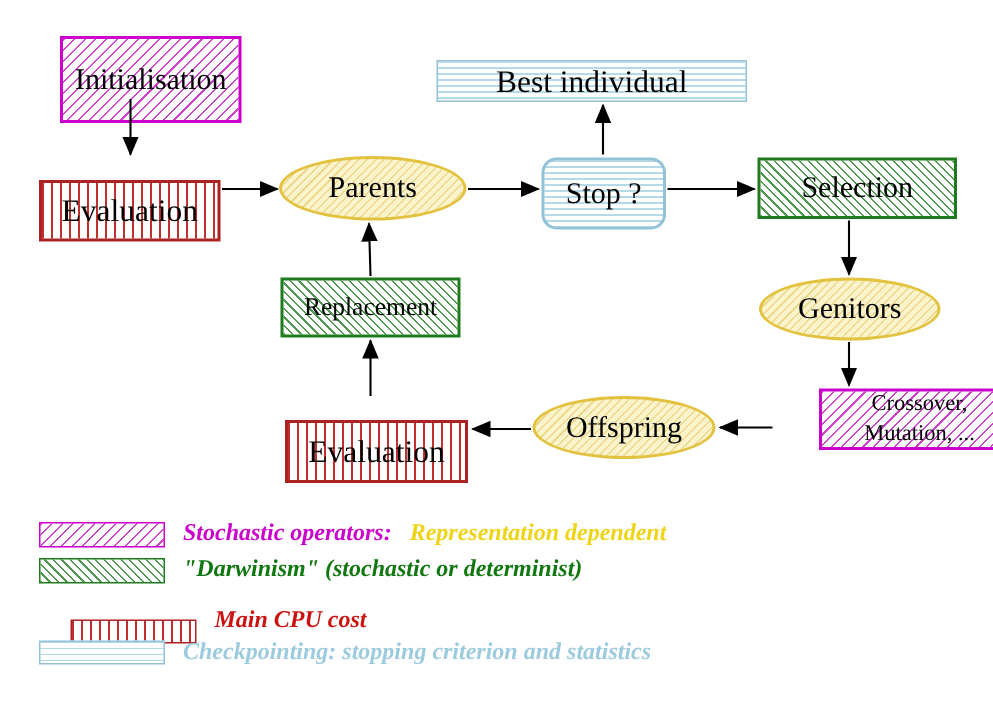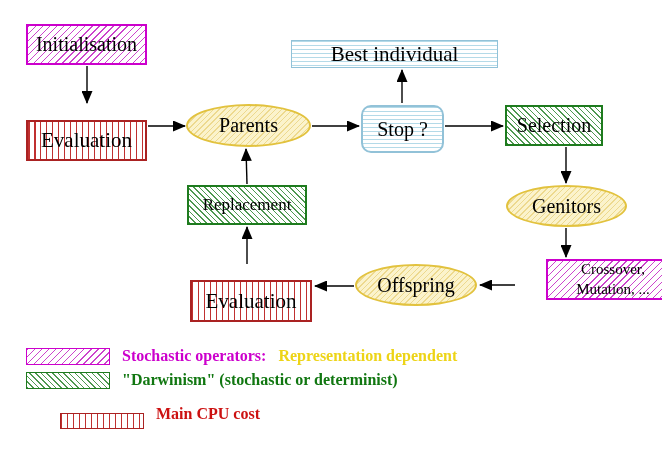--- a/index.html
+++ b/index.html
@@ -43,43 +43,43 @@
     color:#EA8C8C;font-size:21px;box-sizing:border-box;background:transparent;
   }
   .t20{font-size:20px;}
   .t21{font-size:21px;}
   .t17{font-size:17px;}
   .t15{font-size:15px;line-height:1.3;}
   svg.arrows{position:absolute;left:0;top:0;pointer-events:none;}
   .legend-row{position:absolute;display:flex;align-items:center;}
   .legend-swatch{width:84px;height:17px;box-sizing:border-box;flex:none;}
   .legend-swatch.sm{height:16px;}
-  .legend-label{margin-left:12px;font-size:16px;font-weight:bold;white-space:nowrap;}
+  .legend-label{margin-left:12px;font-size:16px;font-weight:bold;white-space:nowrap;font-style:italic;}
   .lg-magenta{color:#CC00CC;}
   .lg-yellow{color:#EDD417;}
   .lg-green{color:#117711;}
   .lg-red{color:#CC1111;}
   .lg-cyan{color:#9CCBDE;}
 </style>
 </head>
 <body>
 
 <div id="canvas">
 
-  <div class="node hatch-magenta t20" style="left:26px;top:24px;width:121px;height:41px;">Initialisation</div>
+  <div class="node hatch-magenta t20" style="left:40px;top:24px;width:121px;height:58px;">Initialisation</div>
 
   <div class="node stripe-red t21" style="left:26px;top:105px;width:121px;height:41px;">Evaluation</div>
 
   <div class="node ellipse-yellow t20" style="left:186px;top:104px;width:125px;height:43px;">Parents</div>
 
   <div class="node stripe-cyan t21" style="left:291px;top:40px;width:207px;height:28px;">Best individual</div>
 
   <div class="node stripe-cyan t20" style="left:361px;top:105px;width:83px;height:48px;border-width:2px;border-radius:10px;">Stop ?</div>
 
-  <div class="node hatch-green t20" style="left:505px;top:105px;width:98px;height:41px;">Selection</div>
+  <div class="node hatch-green t20" style="left:505px;top:105px;width:133px;height:41px;">Selection</div>
 
   <div class="node ellipse-yellow t20" style="left:506px;top:185px;width:121px;height:42px;">Genitors</div>
 
   <div class="node hatch-magenta t15" style="left:546px;top:259px;width:134px;height:41px;">
     <div>
       <span>Crossover,</span><br>
       <span>Mutation, ...</span>
     </div>
   </div>
 
@@ -115,19 +115,23 @@
       <span class="lg-magenta">Stochastic operators:</span>
       <span class="lg-yellow" style="margin-left:8px;">Representation dependent</span>
     </div>
   </div>
 
   <div class="legend-row" style="left:26px;top:371px;">
     <div class="legend-swatch hatch-green" style="border-width:1.5px;"></div>
     <div class="legend-label lg-green">"Darwinism" (stochastic or determinist)</div>
   </div>
 
-  <div class="legend-row" style="left:40px;top:398px;padding-left:20px;">
+  <div class="legend-row" style="left:27px;top:398px;padding-left:20px;">
     <div class="legend-swatch sm stripe-red" style="border-width:1.5px;"></div>
     <div class="legend-label lg-red">Main CPU cost</div>
   </div>
 
+  <div class="legend-row" style="left:26px;top:426px;">
+    <div class="legend-swatch sm stripe-cyan"></div>
+    <div class="legend-label lg-cyan">Checkpointing: stopping criterion and statistics</div>
+  </div>
 
 </div>
 
 </body></html>

